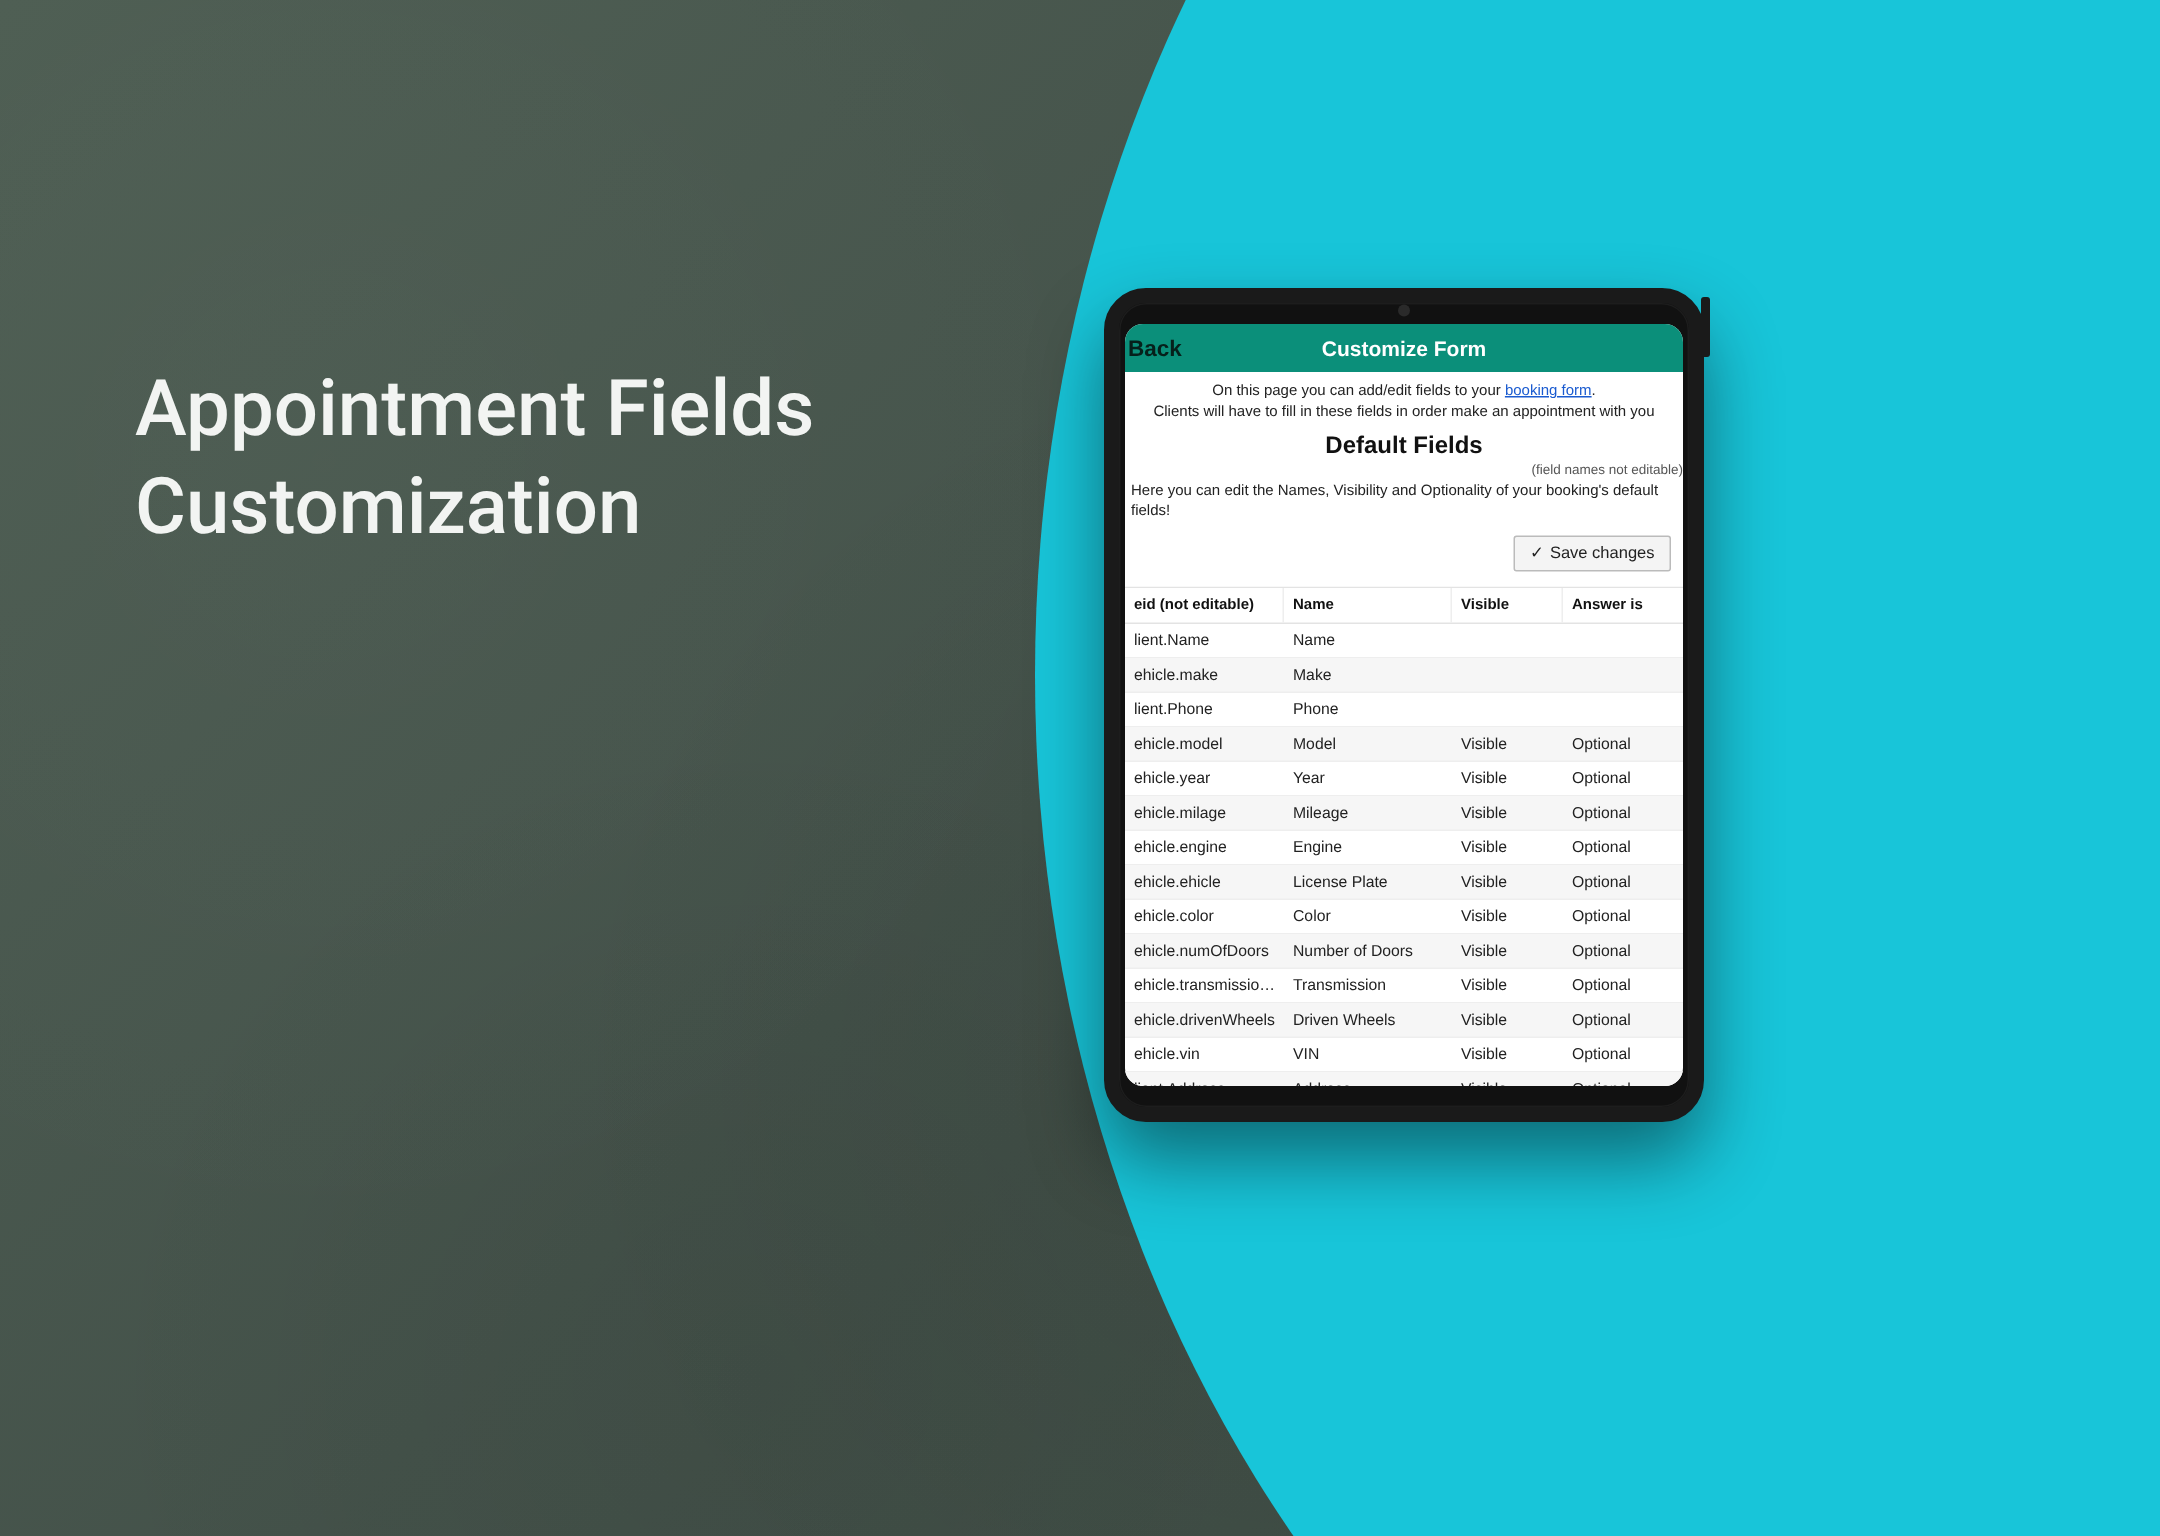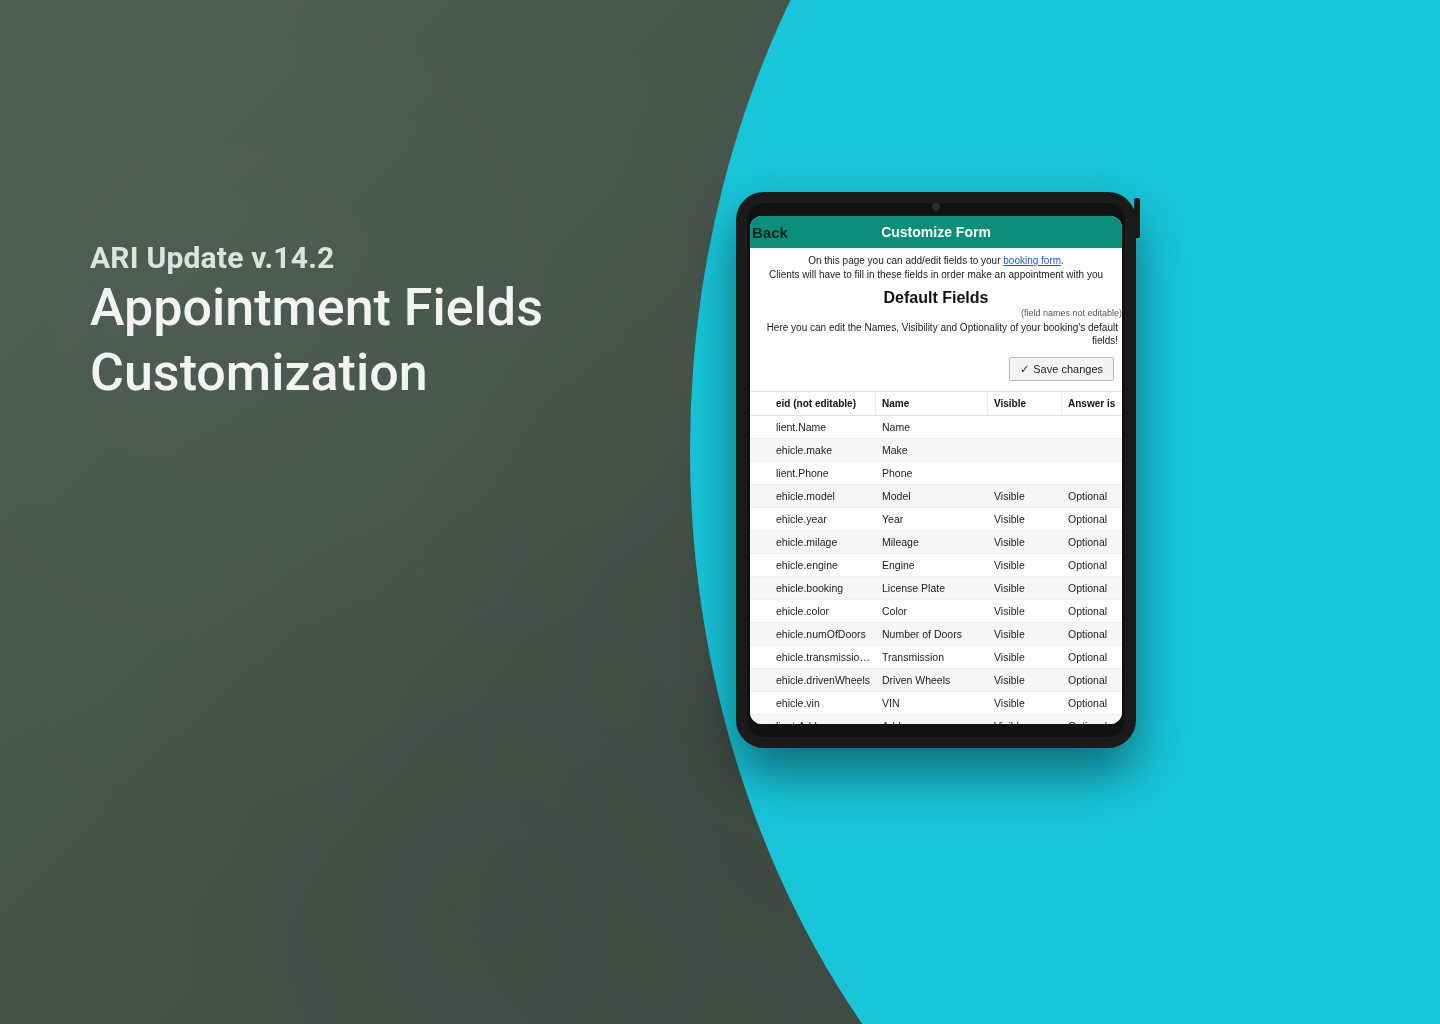--- a/index.html
+++ b/index.html
@@ -135,21 +135,21 @@
   color: #111;
   margin-top: 4px;
 }
 .section-sub {
   text-align: right;
   font-size: 9px;
   color: #555;
   margin-top: 1px;
 }
 .section-desc {
-  text-align: right;
+  text-align: left;
   font-size: 10px;
   color: #222;
   padding: 3px 4px 8px;
   line-height: 1.3;
 }
 .save-row {
   display: flex;
   justify-content: flex-end;
   padding: 2px 8px 10px;
 }
@@ -168,21 +168,20 @@
 .save-btn .check { font-size: 11px; line-height: 1; }
 .table {
   flex: 1;
   overflow: hidden;
   font-size: 10.5px;
 }
 .thead, .trow {
   display: grid;
   grid-template-columns: 106px 112px 74px 80px;
   align-items: center;
-  padding-left: 20px;
 }
 .thead {
   font-size: 10px;
   font-weight: 700;
   color: #111;
   border-top: 1px solid #e3e3e3;
   border-bottom: 1px solid #e3e3e3;
   background: #fff;
 }
 .thead > div {
@@ -205,21 +204,20 @@
 .trow:nth-child(even) { background: #f6f6f6; }
 .col-id { color: #333; }
 </style>
 </head>
 <body>
 
 <div class="bg-texture"></div>
 <div class="cyan-shape"></div>
 
 <div class="text-block">
-  <div class="subtitle">ARI Update v.14.2</div>
   <div class="title">
     <span>Appointment Fields</span><br>
     <span>Customization</span>
   </div>
 </div>
 
 <div class="tablet">
   <div class="tablet-side-btn"></div>
   <div class="screen">
 
@@ -290,21 +288,21 @@
             <div>Visible</div>
             <div>Optional</div>
           </div>
           <div class="trow">
             <div class="col-id">ehicle.engine</div>
             <div>Engine</div>
             <div>Visible</div>
             <div>Optional</div>
           </div>
           <div class="trow">
-            <div class="col-id">ehicle.booking</div>
+            <div class="col-id">ehicle.ehicle</div>
             <div>License Plate</div>
             <div>Visible</div>
             <div>Optional</div>
           </div>
           <div class="trow">
             <div class="col-id">ehicle.color</div>
             <div>Color</div>
             <div>Visible</div>
             <div>Optional</div>
           </div>

